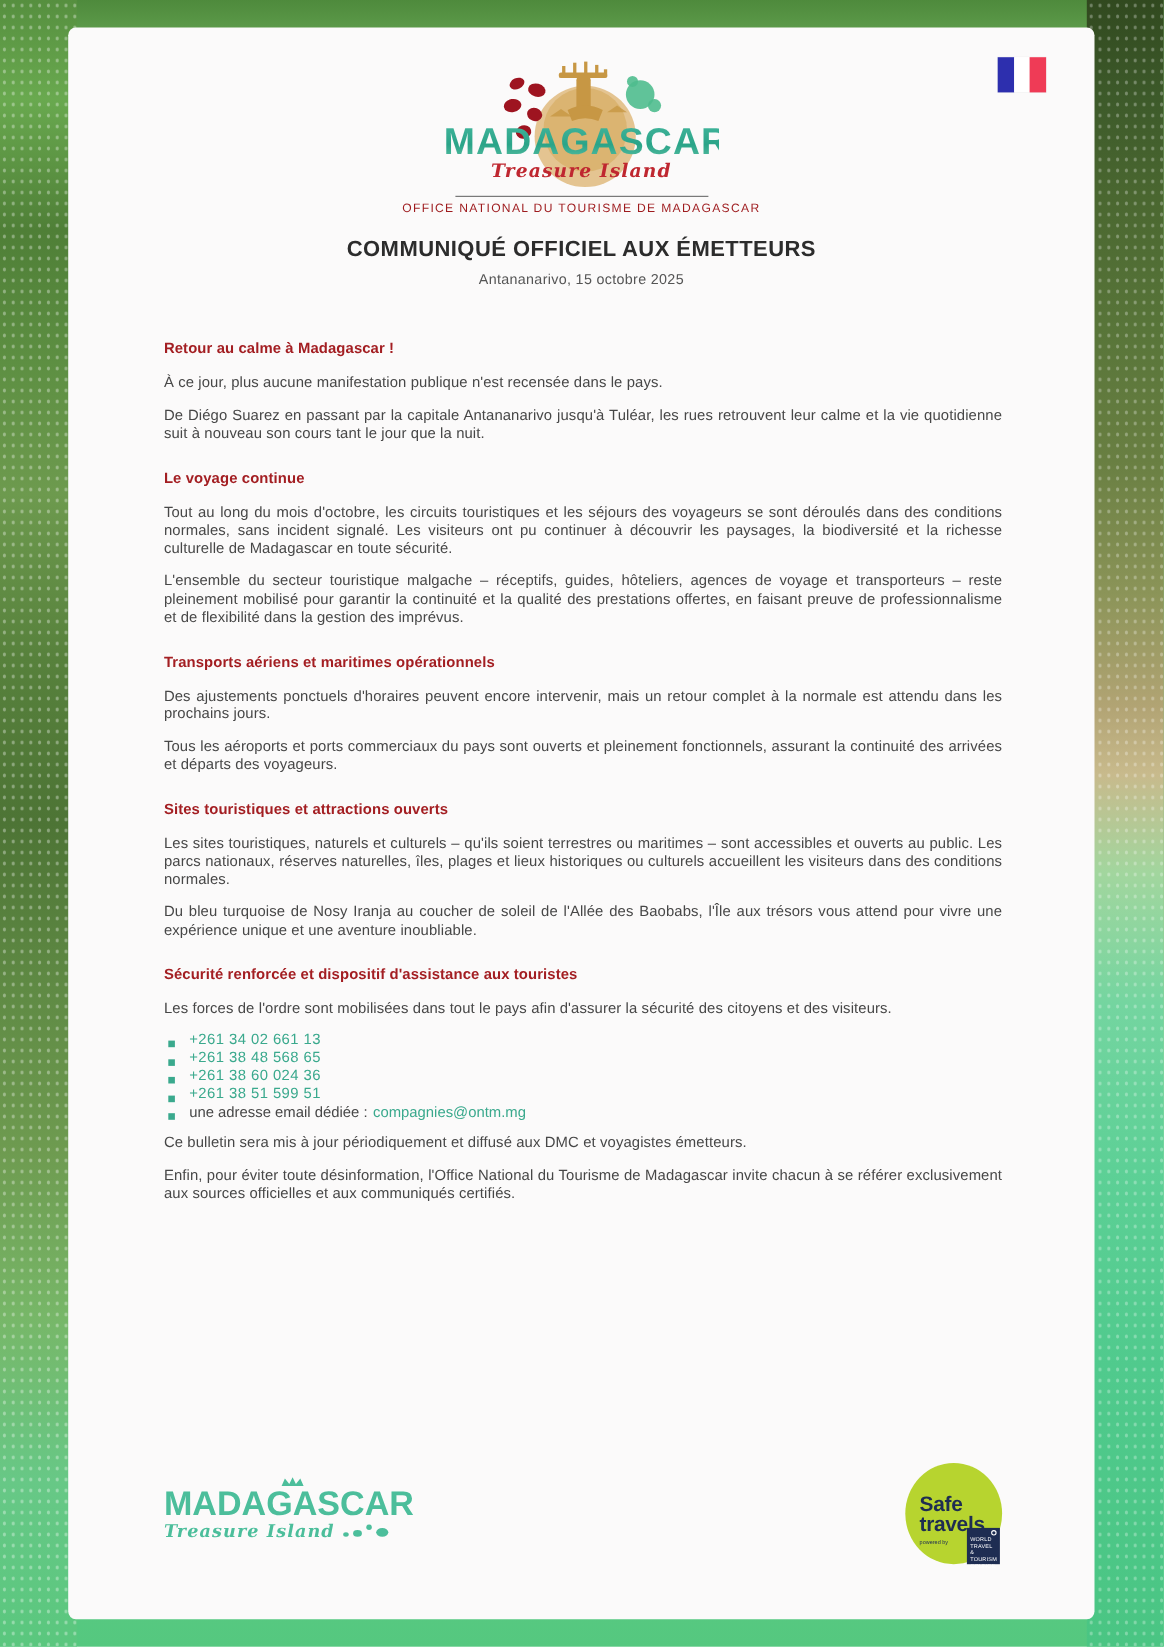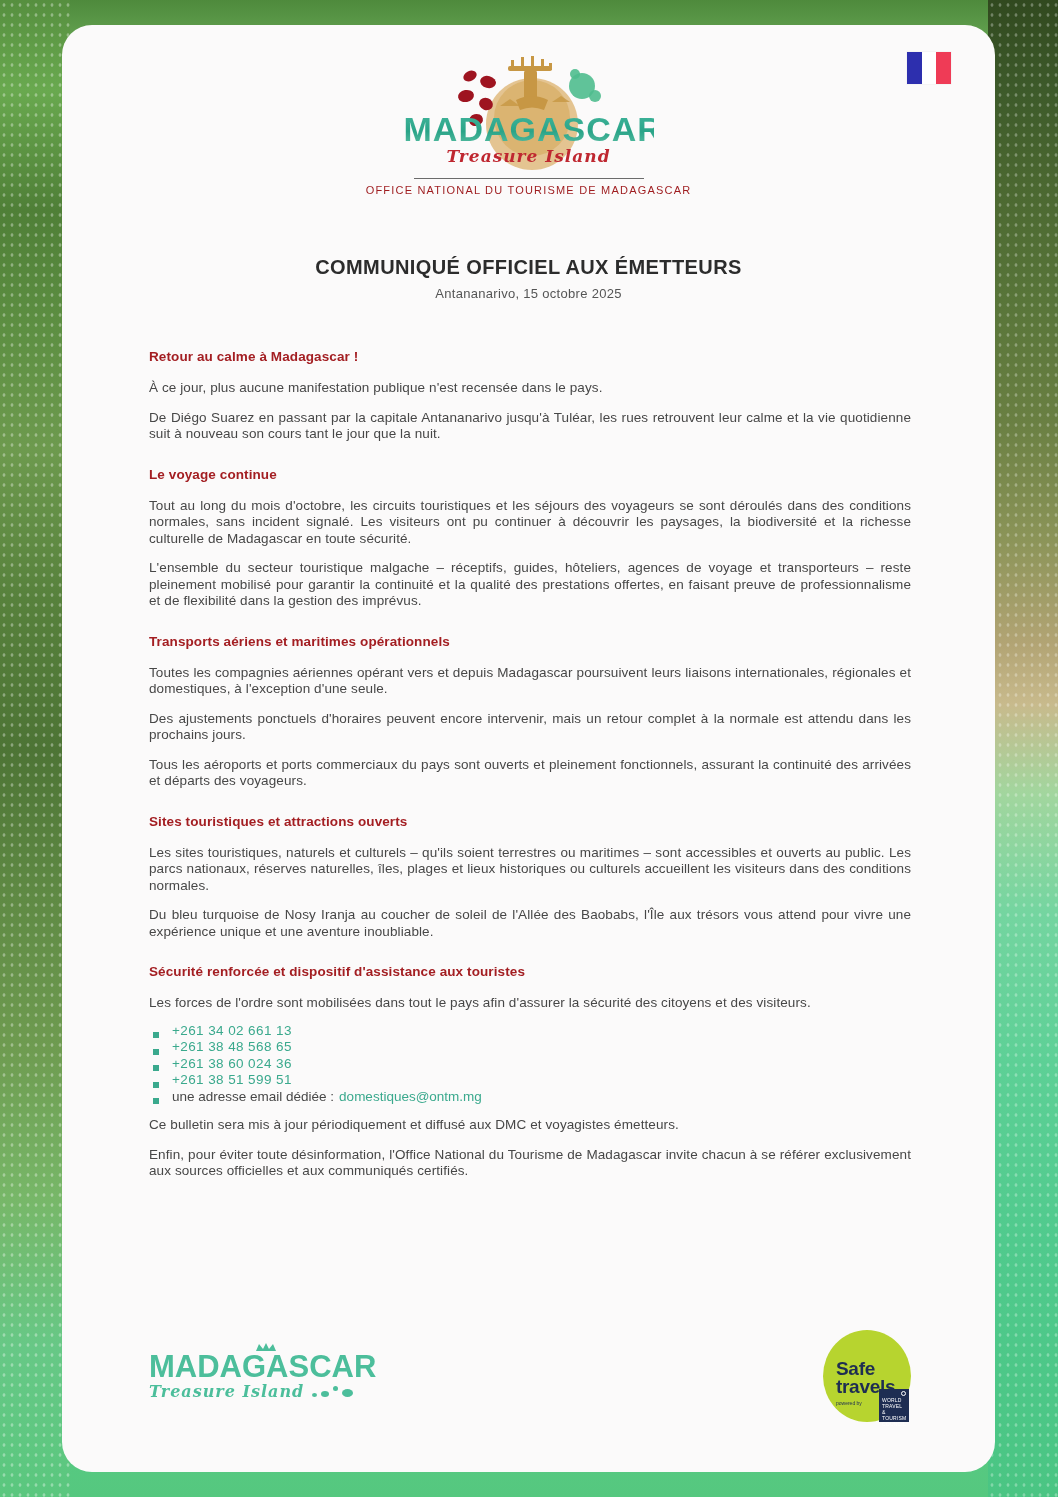--- a/index.html
+++ b/index.html
@@ -20,21 +20,21 @@
   }
   .bg-strip.right {
     right:0; width:70px;
     background:
       radial-gradient(rgba(255,255,255,.3) 1px, transparent 1.8px),
       linear-gradient(180deg,#31491f 0%,#3d5a2a 6%,#4a6730 12%,#587539 20%,#697f42 28%,#8b9458 36%,#b2a474 43%,#c8ba8c 47%,#a2d69e 53%,#74d5a0 61%,#5dd096 71%,#50ca8d 83%,#4ac583 100%);
     background-size:8px 10px, 100% 100%;
   }
   .page-card {
     position:absolute; left:62px; top:25px; width:933px; height:1447px;
-    background:#fbfafa; border-radius:30px; z-index:2;
+    background:#fbfafa; border-radius:7px; z-index:2;
   }
   
   .flag { position:absolute; top:27px; right:44px; width:44px; height:32px; display:flex; box-shadow:0 0 0 0.5px rgba(0,0,0,.05); }
   .flag .band { flex:1; height:100%; }
   
   .logo-block { padding-top:27px; text-align:center; }
   .logo-art { position:relative; width:250px; height:118px; margin:0 auto; }
   .logo-art svg { position:absolute; left:0; top:0; }
   .logo-wordmark {
     position:absolute; left:0; right:0; top:58px;
@@ -44,21 +44,21 @@
     text-shadow:none;
   }
   .logo-tagline {
     position:absolute; left:0; right:0; top:94px;
     font-family:"DejaVu Serif", serif; font-style:italic; font-weight:bold;
     font-size:17px; color:#bf2730; letter-spacing:1px;
   }
   .logo-divider { width:230px; height:1px; background:#6b6b6b; margin:8px auto 5px auto; }
   .logo-org { font-size:11px; font-weight:normal; color:#9e1b1e; letter-spacing:1.2px; }
   
-  .title-block { text-align:center; margin-top:60px; }
+  .title-block { text-align:center; margin-top:20px; }
   .doc-title { font-size:20px; font-weight:800; color:#2c2c2c; letter-spacing:0.4px; }
   .doc-dateline { font-size:13px; color:#555; margin-top:7px; letter-spacing:0.3px; }
   
   .content { padding:0 84px 0 87px; margin-top:48px; }
   .section-heading { font-size:13.5px; font-weight:bold; color:#a31e22; margin-top:24px; margin-bottom:16px; letter-spacing:0.1px; }
   .content p { font-size:13.5px; line-height:16.5px; color:#474747; text-align:justify; margin-bottom:13px; letter-spacing:0.1px; }
   
   .contact-list { list-style:none; margin:-2px 0 13px 0; }
   .contact-list li { display:flex; align-items:flex-end; font-size:13.5px; line-height:15.5px; color:#3aa98d; margin-bottom:1px; }
   .bullet-square { width:6px; height:6px; background:#3aa98d; display:inline-block; margin:0 13px 0 4px; flex:none; }
@@ -162,21 +162,20 @@
 
     <div class="section-heading">Retour au calme à Madagascar !</div>
     <p>À ce jour, plus aucune manifestation publique n'est recensée dans le pays.</p>
     <p>De Diégo Suarez en passant par la capitale Antananarivo jusqu'à Tuléar, les rues retrouvent leur calme et la vie quotidienne suit à nouveau son cours tant le jour que la nuit.</p>
 
     <div class="section-heading">Le voyage continue</div>
     <p>Tout au long du mois d'octobre, les circuits touristiques et les séjours des voyageurs se sont déroulés dans des conditions normales, sans incident signalé. Les visiteurs ont pu continuer à découvrir les paysages, la biodiversité et la richesse culturelle de Madagascar en toute sécurité.</p>
     <p>L'ensemble du secteur touristique malgache – réceptifs, guides, hôteliers, agences de voyage et transporteurs – reste pleinement mobilisé pour garantir la continuité et la qualité des prestations offertes, en faisant preuve de professionnalisme et de flexibilité dans la gestion des imprévus.</p>
 
     <div class="section-heading">Transports aériens et maritimes opérationnels</div>
-    <p>Toutes les compagnies aériennes opérant vers et depuis Madagascar poursuivent leurs liaisons internationales, régionales et domestiques, à l'exception d'une seule.</p>
     <p>Des ajustements ponctuels d'horaires peuvent encore intervenir, mais un retour complet à la normale est attendu dans les prochains jours.</p>
     <p>Tous les aéroports et ports commerciaux du pays sont ouverts et pleinement fonctionnels, assurant la continuité des arrivées et départs des voyageurs.</p>
 
     <div class="section-heading">Sites touristiques et attractions ouverts</div>
     <p>Les sites touristiques, naturels et culturels – qu'ils soient terrestres ou maritimes – sont accessibles et ouverts au public. Les parcs nationaux, réserves naturelles, îles, plages et lieux historiques ou culturels accueillent les visiteurs dans des conditions normales.</p>
     <p>Du bleu turquoise de Nosy Iranja au coucher de soleil de l'Allée des Baobabs, l'Île aux trésors vous attend pour vivre une expérience unique et une aventure inoubliable.</p>
 
     <div class="section-heading">Sécurité renforcée et dispositif d'assistance aux touristes</div>
     <p>Les forces de l'ordre sont mobilisées dans tout le pays afin d'assurer la sécurité des citoyens et des visiteurs.</p>
 
@@ -193,21 +192,21 @@
         <span class="bullet-square"></span>
         <a href="#" class="contact-phone">+261 38 60 024 36</a>
       </li>
       <li>
         <span class="bullet-square"></span>
         <a href="#" class="contact-phone">+261 38 51  599  51</a>
       </li>
       <li>
         <span class="bullet-square"></span>
         <span class="email-label">une adresse email dédiée :</span>
-        <a href="#" class="email-link">domestiques@ontm.mg</a>
+        <a href="#" class="email-link">compagnies@ontm.mg</a>
       </li>
     </ul>
 
     <p>Ce bulletin sera mis à jour périodiquement et diffusé aux DMC et voyagistes émetteurs.</p>
     <p>Enfin, pour éviter toute désinformation, l'Office National du Tourisme de Madagascar invite chacun à se référer exclusivement aux sources officielles et aux communiqués certifiés.</p>
 
   </div>
 
   <div class="footer-row">
     <div class="footer-logo">

